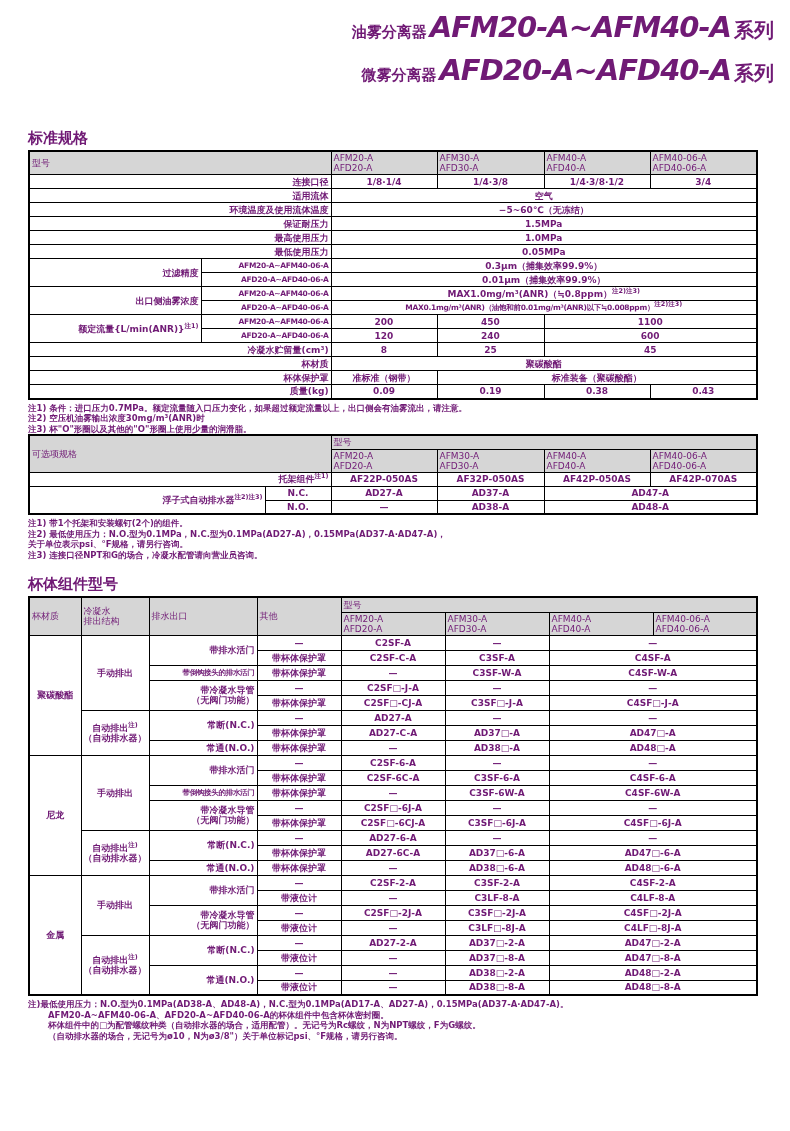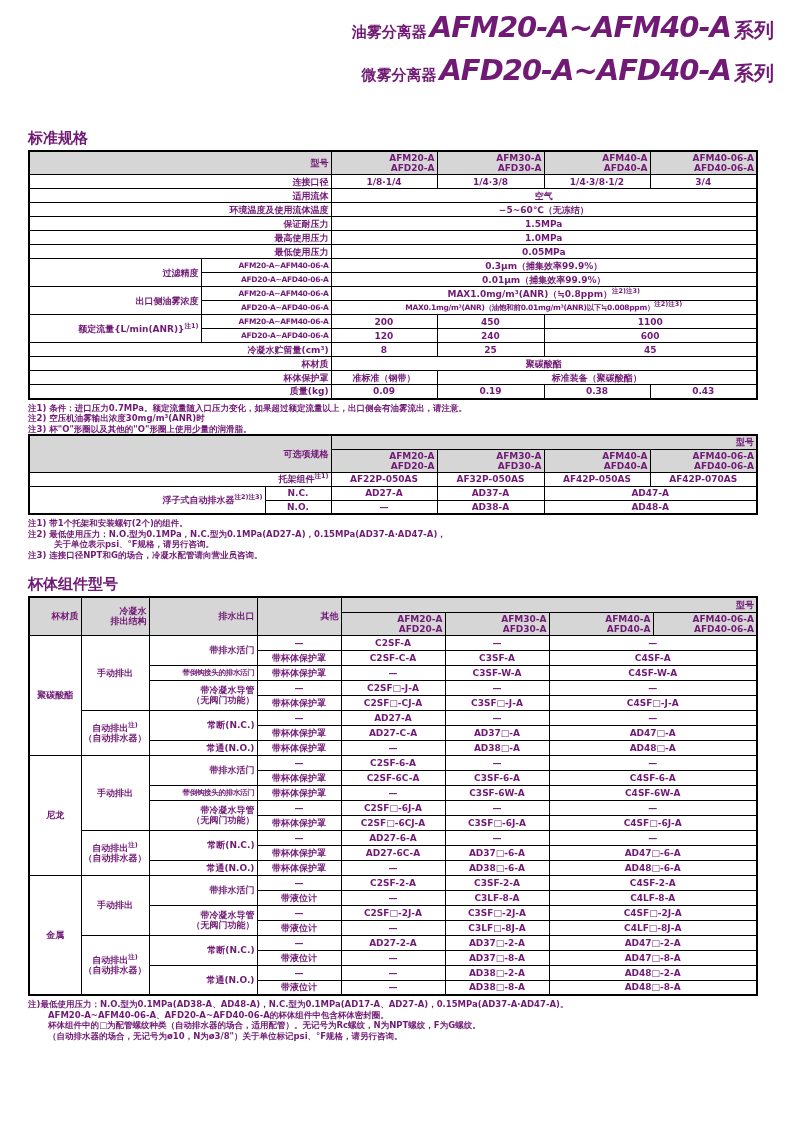--- a/index.html
+++ b/index.html
@@ -6,31 +6,31 @@
   .pg{width:790px;height:1131px;background:#fff;color:#701a75;overflow:hidden;
       font-family:"DejaVu Sans","Liberation Sans",sans-serif;position:relative}
   .ttl{text-align:right;padding:8px 16px 0 0;line-height:38px;white-space:nowrap}
   .tp{font-size:15px;font-weight:bold}
   .tm{font-size:29px;font-weight:bold;font-style:italic;letter-spacing:-1px;margin:0 3px}
   .ts{font-size:20px;font-weight:bold}
   .h2{font-size:15px;font-weight:bold;margin:0 0 3px 28px;line-height:17px}
   .s1{margin-top:36px}.s2{margin-top:40px}.s3{margin-top:16px}
   table.t{border-collapse:collapse;table-layout:fixed;margin-left:28px;font-size:9px;line-height:10px;border:2px solid #000}
   .t th,.t td{border:1px solid #000;padding:1px 2px;overflow:hidden;vertical-align:middle}
-  .t th{background:#d6d6d6;font-weight:bold;text-align:right}
+  .t th{background:#d6d6d6;font-weight:normal;text-align:left}
   .t1 tr{height:14px}.t2 tr{height:14px}.t3 tr{height:15px}
   .hh{height:28px}
   .lb{text-align:right;font-weight:bold;padding-left:4px}
   .c{text-align:center;font-weight:bold}
   .sm{font-size:7.5px;letter-spacing:-0.3px}
   .pre{white-space:pre-line}
   sup.sp{font-size:6.5px;font-weight:bold;vertical-align:super;line-height:0}
   .blk{display:block}
   .nt{font-size:8.5px;line-height:10.5px;margin:3px 0 0 28px;font-weight:bold}
-  .ind{margin-left:26px}.ind2{margin-left:20px}
+  .ind{}.ind2{margin-left:20px}
 </style>
 </head>
 <body>
 
 <div class="pg">
 
   <div class="ttl">
     <div><span class="tp">油雾分离器</span><span class="tm">AFM20-A~AFM40-A</span><span class="ts">系列</span></div>
     <div><span class="tp">微雾分离器</span><span class="tm">AFD20-A~AFD40-A</span><span class="ts">系列</span></div>
   </div>

